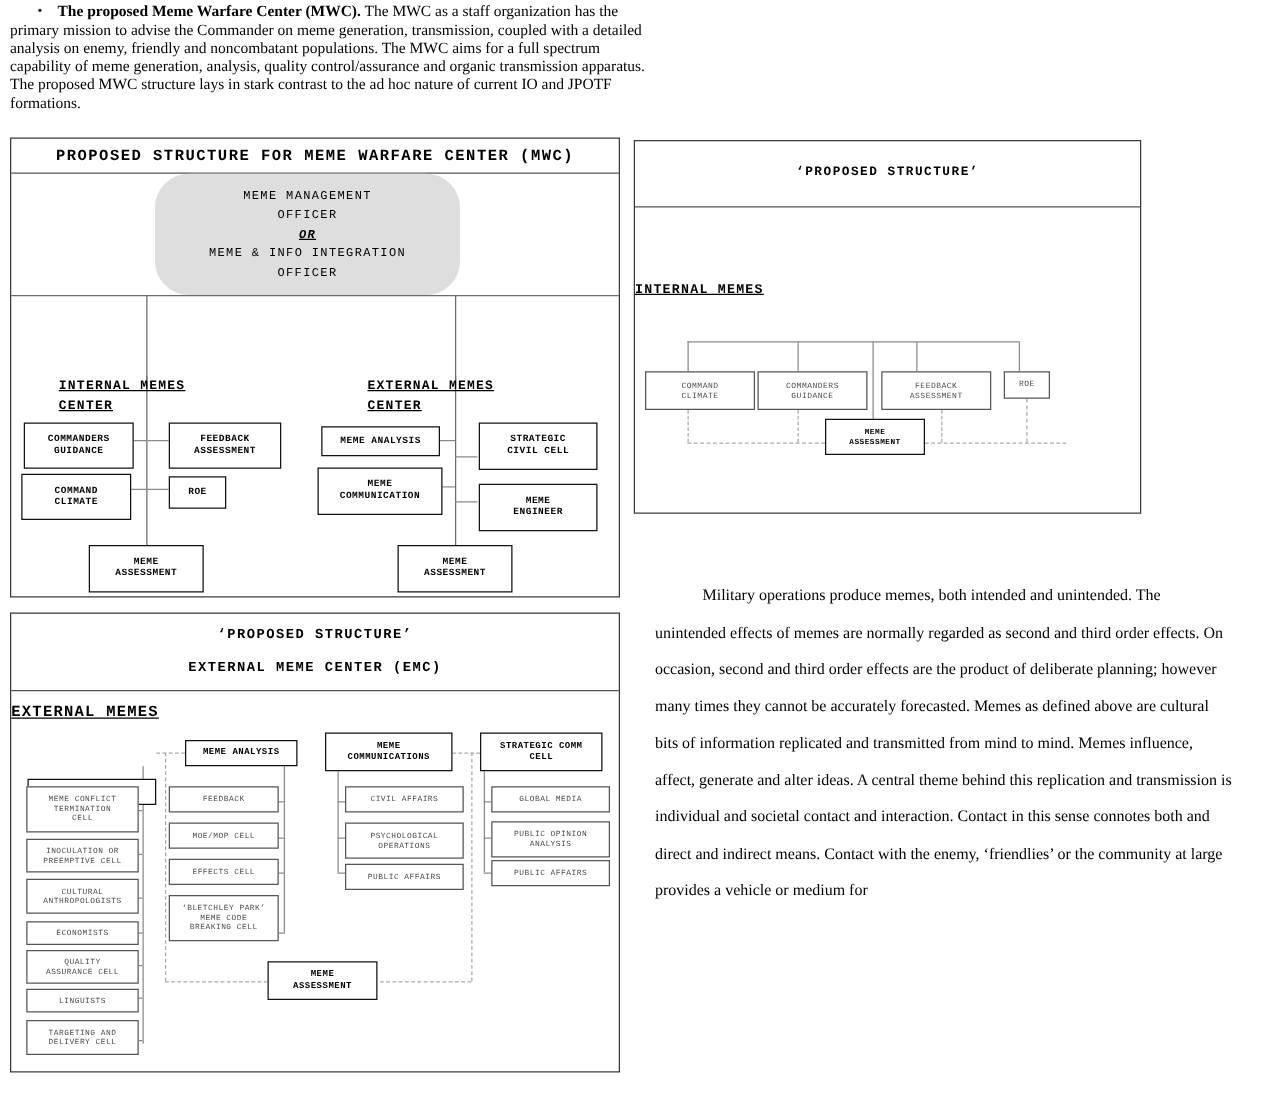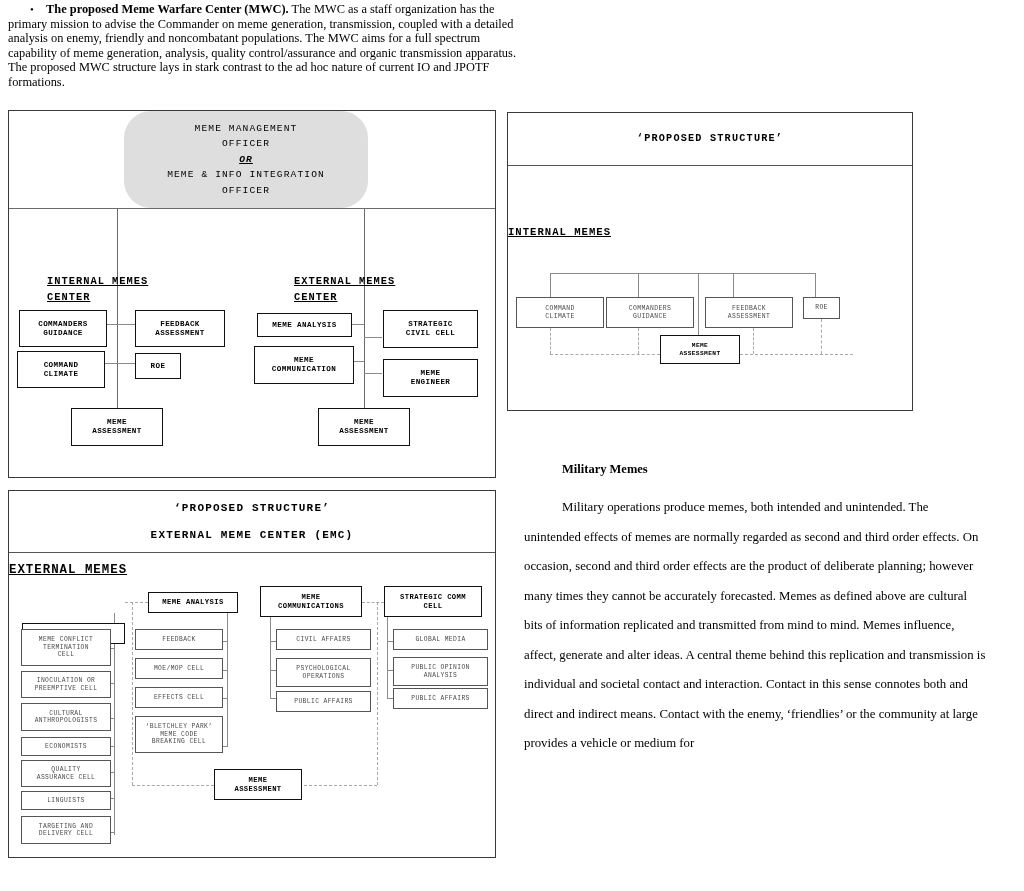--- a/index.html
+++ b/index.html
@@ -89,20 +89,23 @@
 <body>
 
 <div class="page">
 
   <div id="intro-para">
     <span class="bullet">•</span>
     <span class="body"><b>The proposed Meme Warfare Center (MWC).</b><span>  The MWC as a staff organization has the primary mission to advise the Commander on meme generation, transmission, coupled with a detailed analysis on enemy, friendly and noncombatant populations.  The MWC aims for a full spectrum capability of meme generation, analysis, quality control/assurance and organic transmission apparatus.  The proposed MWC structure lays in stark contrast to the ad hoc nature of current IO and JPOTF formations.</span></span>
   </div>
 
   <div class="frame" id="mwc-frame" style="left:8px;top:110px;width:488px;height:368px;">
+    <div class="frame-title" style="height:28px;font-size:12.4px;">
+      <span class="ln">PROPOSED  STRUCTURE  FOR  MEME  WARFARE  CENTER  (MWC)</span>
+    </div>
     <div class="frame-body" style="height:338px;">
 
       <div id="mwc-officer-block" style="left:115px;top:0px;width:244px;height:97px;font-size:9.6px;">
         <span class="ln">MEME  MANAGEMENT</span>
         <span class="ln">OFFICER</span>
         <span class="ln or">OR</span>
         <span class="ln">MEME &amp; INFO INTEGRATION</span>
         <span class="ln">OFFICER</span>
       </div>
       <div class="ln-h" style="left:0px;top:97px;width:486px;"></div>
@@ -347,17 +350,16 @@
 
       <div class="node bold" style="left:205px;top:216px;width:88px;height:31px;font-size:7.2px;">
         <span class="ln">MEME</span>
         <span class="ln">ASSESSMENT</span>
       </div>
 
     </div>
   </div>
 
   <div id="right-col">
-    <h3>Military Memes</h3>
     <p>Military operations produce memes, both intended and unintended.  The unintended effects of memes are normally regarded as second and third order effects.  On occasion, second and third order effects are the product of deliberate planning; however many times they cannot be accurately forecasted.  Memes as defined above are cultural bits of information replicated and transmitted from mind to mind.  Memes influence, affect, generate and alter ideas.  A central theme behind this replication and transmission is individual and societal contact and interaction.  Contact in this sense connotes both and direct and indirect means.  Contact with the enemy, ‘friendlies’ or the community at large provides a vehicle or medium for</p>
   </div>
 
 </div>
 
 </body></html>

